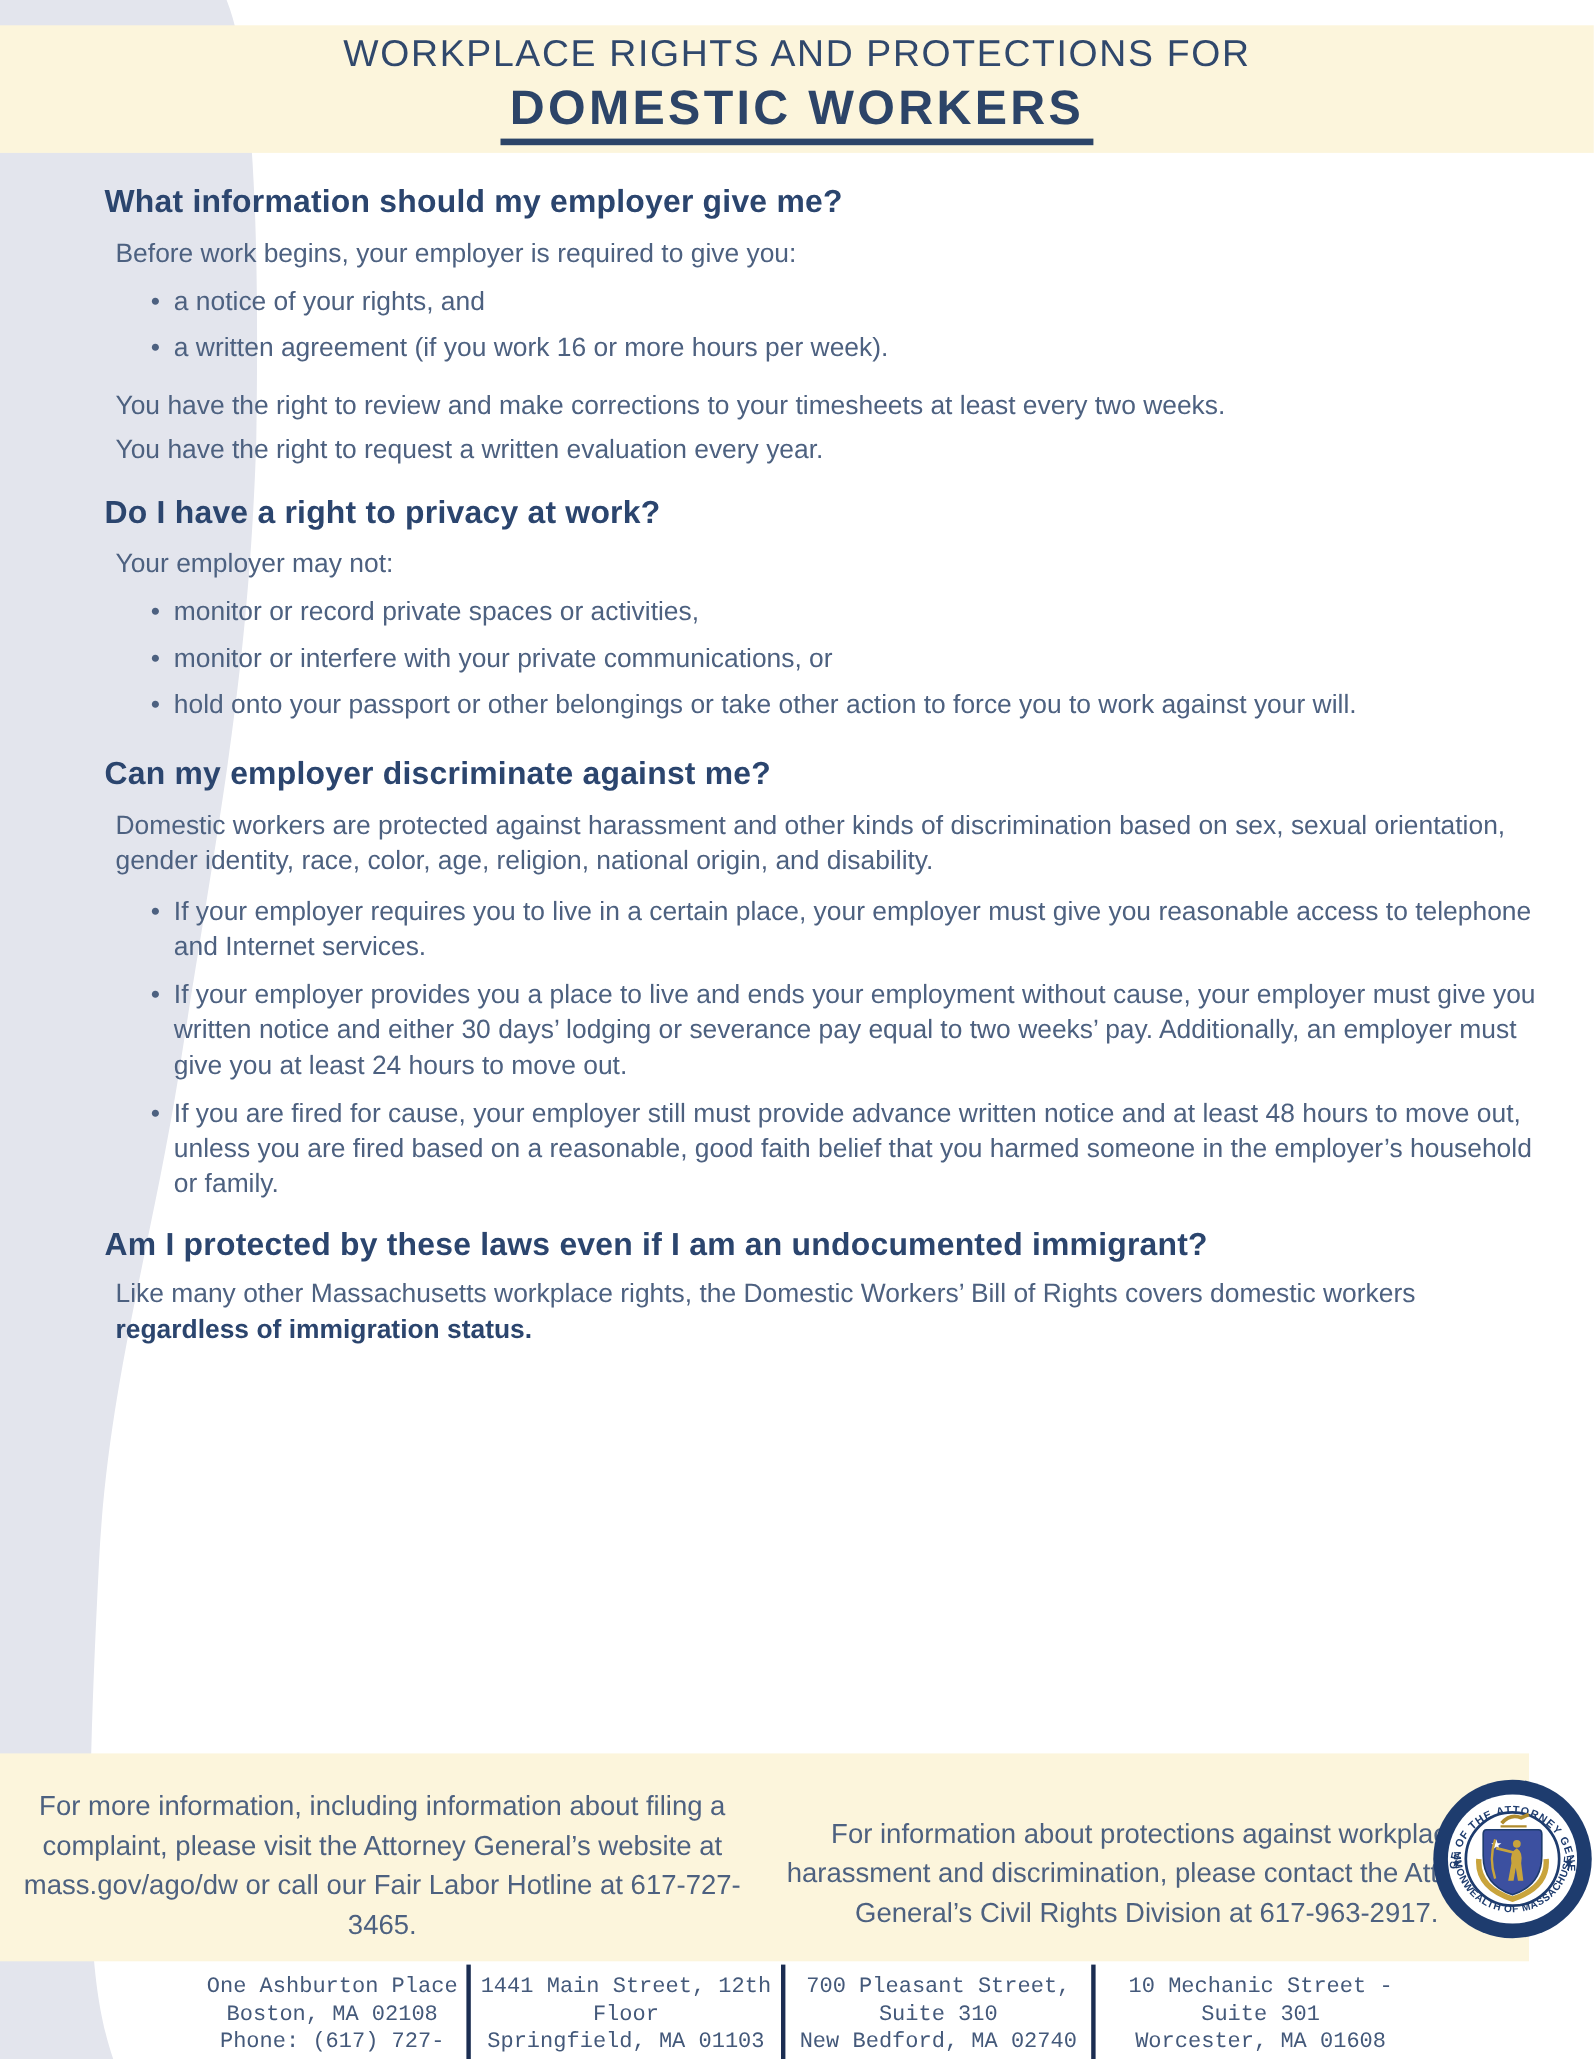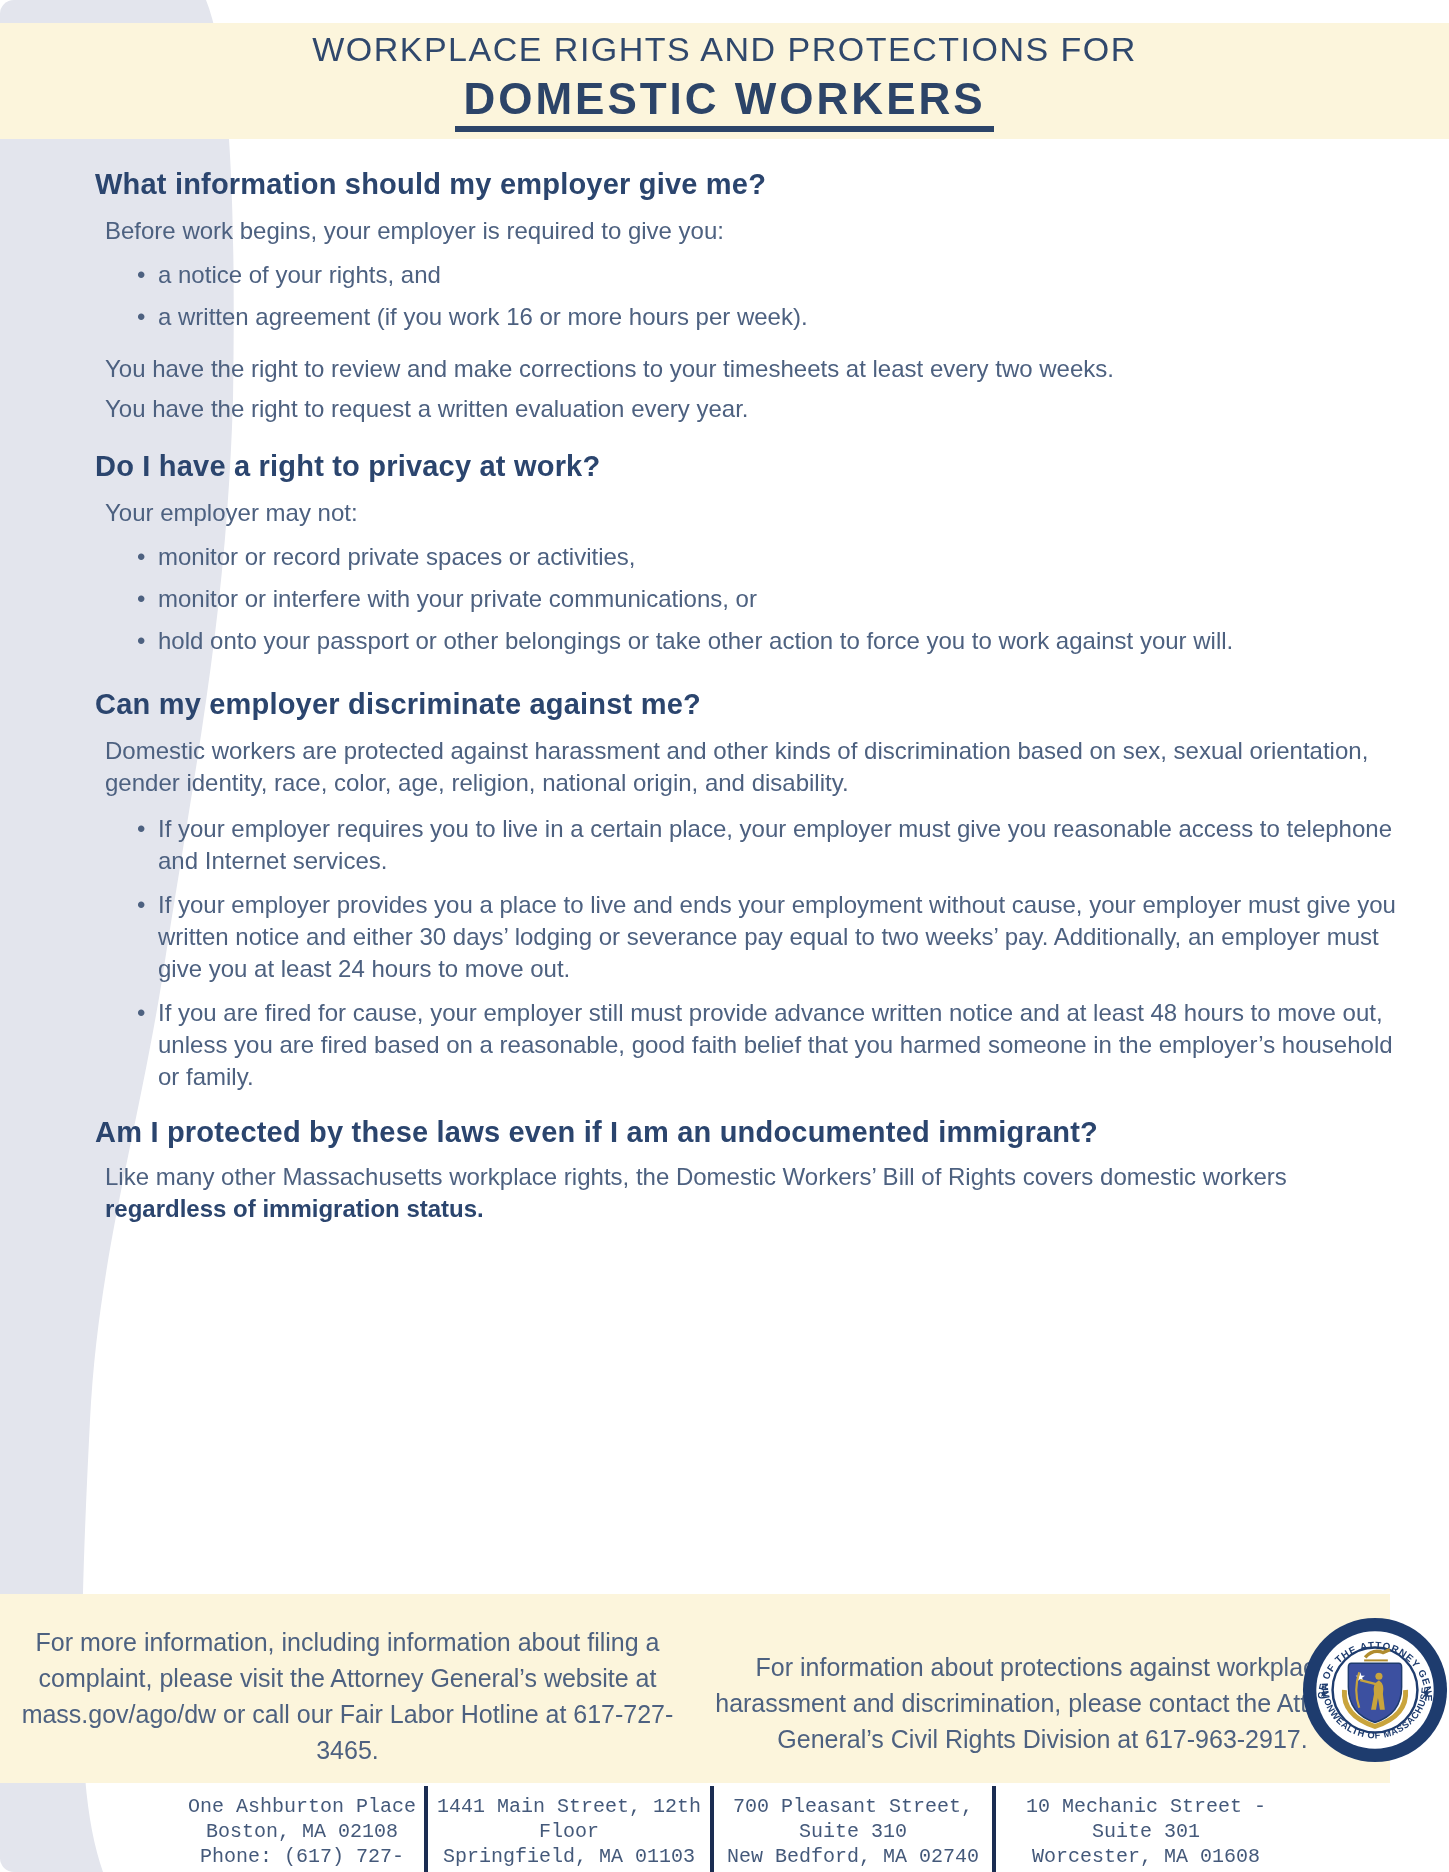--- a/index.html
+++ b/index.html
@@ -1,19 +1,18 @@
 <!DOCTYPE html>
 <html><head>
 <meta charset="utf-8">
 <style>
   html,body{margin:0;padding:0;background:#ffffff;}
   .page{
     position:relative;width:1449px;height:1872px;overflow:hidden;background:#ffffff;
     font-family:"Liberation Sans",sans-serif;
-    border-radius:14px;
   }
   .bg-svg{position:absolute;left:0;top:0;z-index:0;}
   
   .banner{
     position:absolute;left:0;top:23px;width:1449px;height:116px;background:#fcf5dc;z-index:2;
     display:flex;flex-direction:column;align-items:center;
   }
   .title1{margin-top:7px;font-size:34px;font-weight:500;letter-spacing:1.5px;color:#30486c;}
   .title2{margin-top:5px;font-size:44px;font-weight:700;letter-spacing:3px;color:#2c4468;
           border-bottom:6px solid #2c4468;padding:0 8px 2px 8px;}

